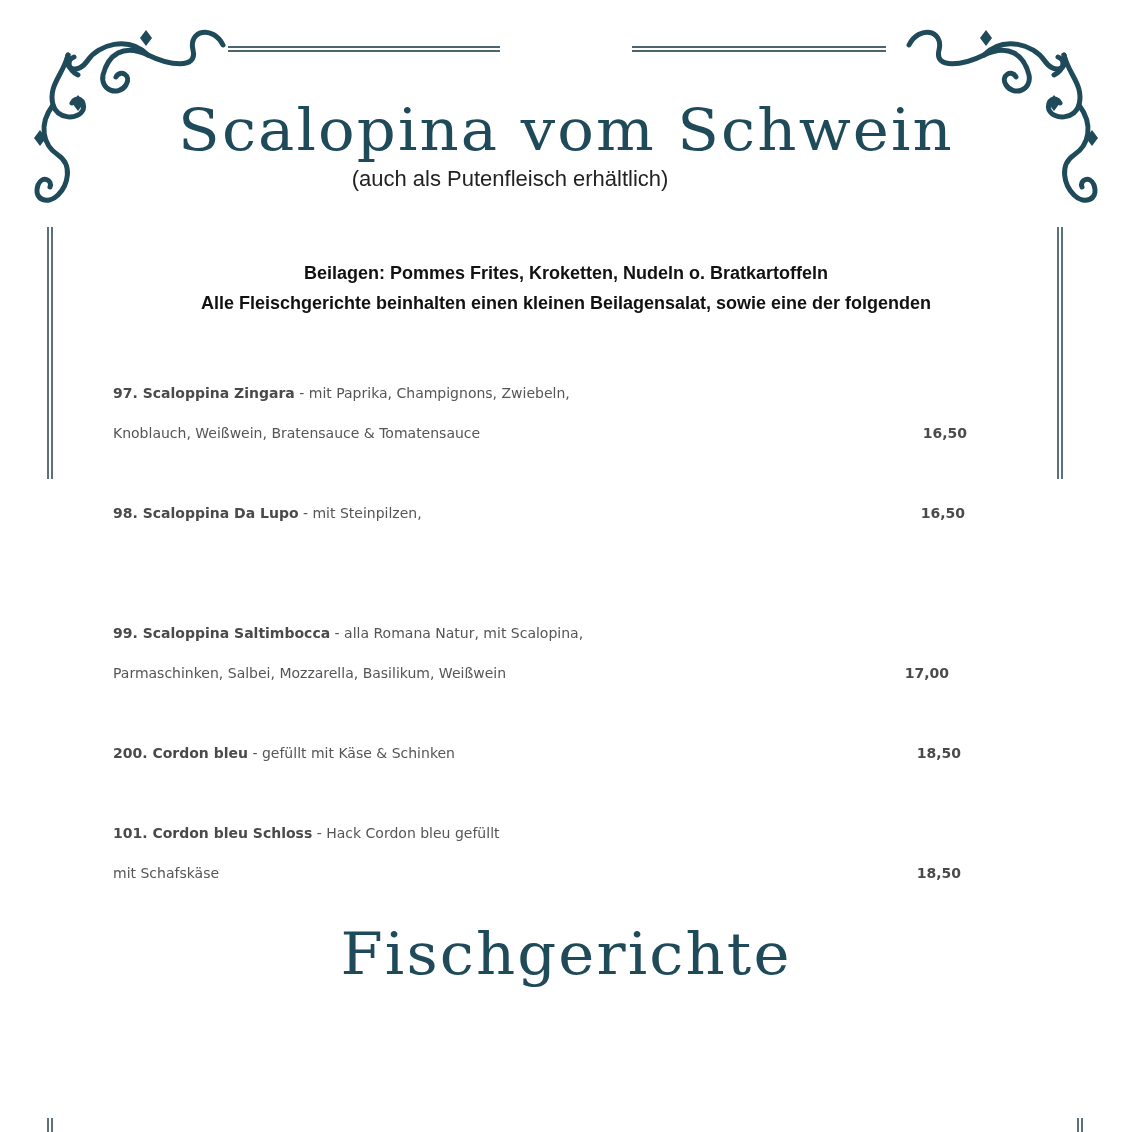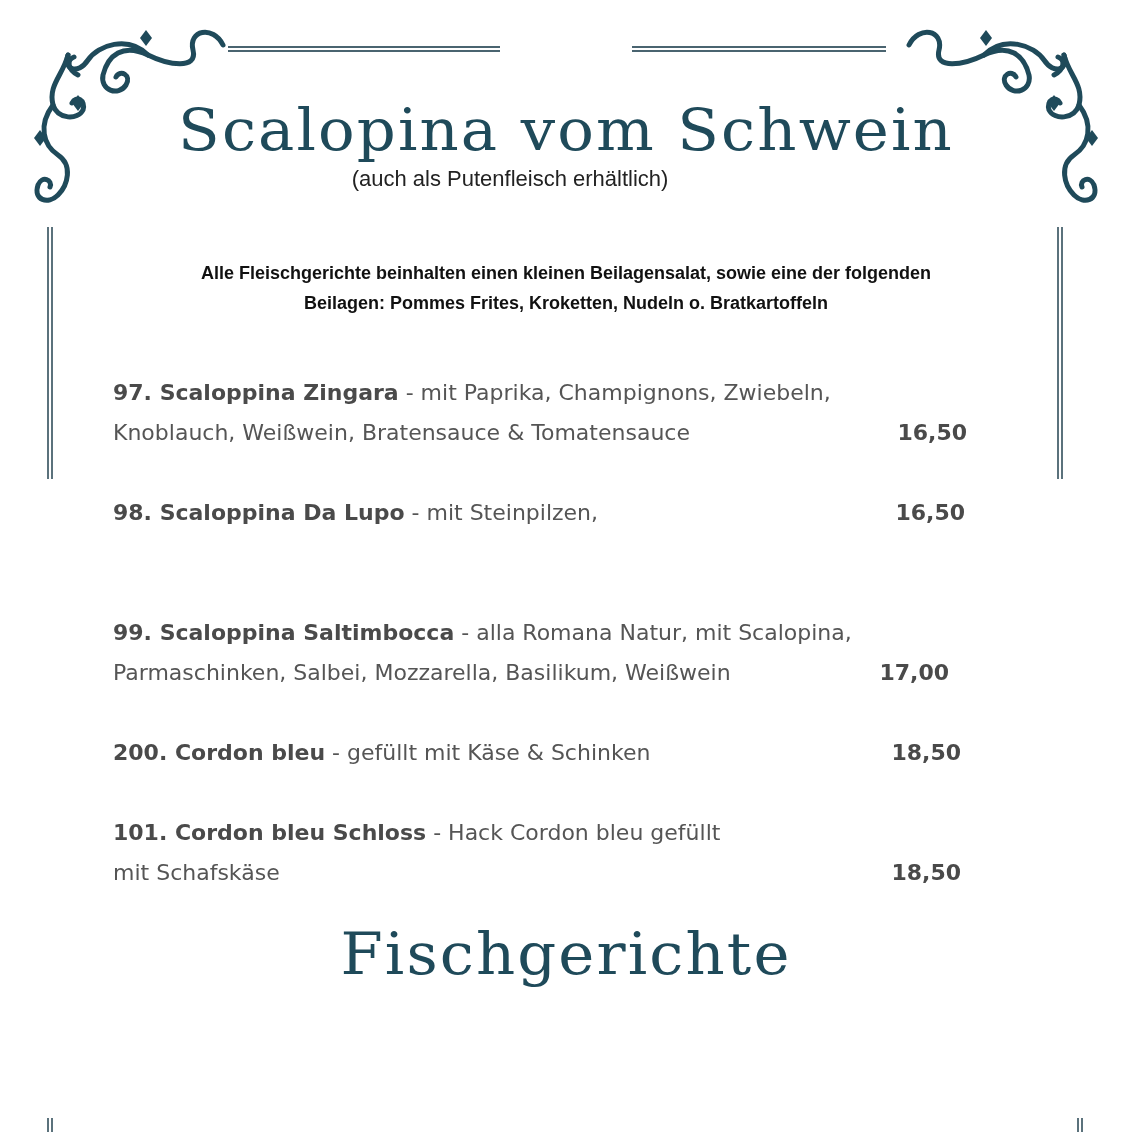--- a/index.html
+++ b/index.html
@@ -23,21 +23,21 @@
     font-family: "Liberation Sans", sans-serif;
     font-size: 22px; color: #222;
   }
   .note {
     position: absolute; left: 120px; width: 892px; text-align: center;
     font-family: "Liberation Sans", sans-serif; font-weight: bold;
     font-size: 18px; line-height: 30px; color: #111;
   }
   .item {
     position: absolute; left: 113px; width: 870px;
-    font-family: "DejaVu Sans", sans-serif; font-size: 22px; line-height: 40px;
+    font-family: "DejaVu Sans", sans-serif; font-size: 14px; line-height: 40px;
     color: #555;
   }
   .item .name { font-weight: bold; color: #4a4a4a; }
   .item .price {
     position: absolute; right: 16px; bottom: 0; font-weight: bold; color: #4a4a4a;
   }
 </style>
 </head>
 <body>
 
@@ -74,22 +74,22 @@
 <div class="hline" style="left:632px;top:46px;width:254px;"></div>
 <div class="vline" style="left:47px;top:227px;height:252px;"></div>
 <div class="vline" style="left:1057px;top:227px;height:252px;"></div>
 <div class="vline" style="left:47px;top:1118px;height:14px;"></div>
 <div class="vline" style="left:1077px;top:1118px;height:14px;"></div>
 
 <div class="title" style="top:96px;font-size:58px;letter-spacing:2px;transform:scaleX(1.05);">Scalopina vom Schwein</div>
 <div class="subtitle" style="top:166px;">(auch als Putenfleisch erhältlich)</div>
 
 <div class="note" style="top:258px;">
+  <div>Beilagen: Pommes Frites, Kroketten, Nudeln o. Bratkartoffeln</div>
   <div>Alle Fleischgerichte beinhalten einen kleinen Beilagensalat, sowie eine der folgenden</div>
-  <div>Beilagen: Pommes Frites, Kroketten, Nudeln o. Bratkartoffeln</div>
 </div>
 
 <div class="item" style="top:373px;">
   <div><span class="name">97. Scaloppina Zingara</span><span> - </span><span>mit Paprika, Champignons, Zwiebeln,</span></div>
   <div>Knoblauch, Weißwein, Bratensauce &amp; Tomatensauce</div>
   <span class="price">16,50</span>
 </div>
 
 <div class="item" style="top:493px;">
   <div><span class="name">98. Scaloppina Da Lupo</span><span> - </span><span>mit Steinpilzen,</span></div>

